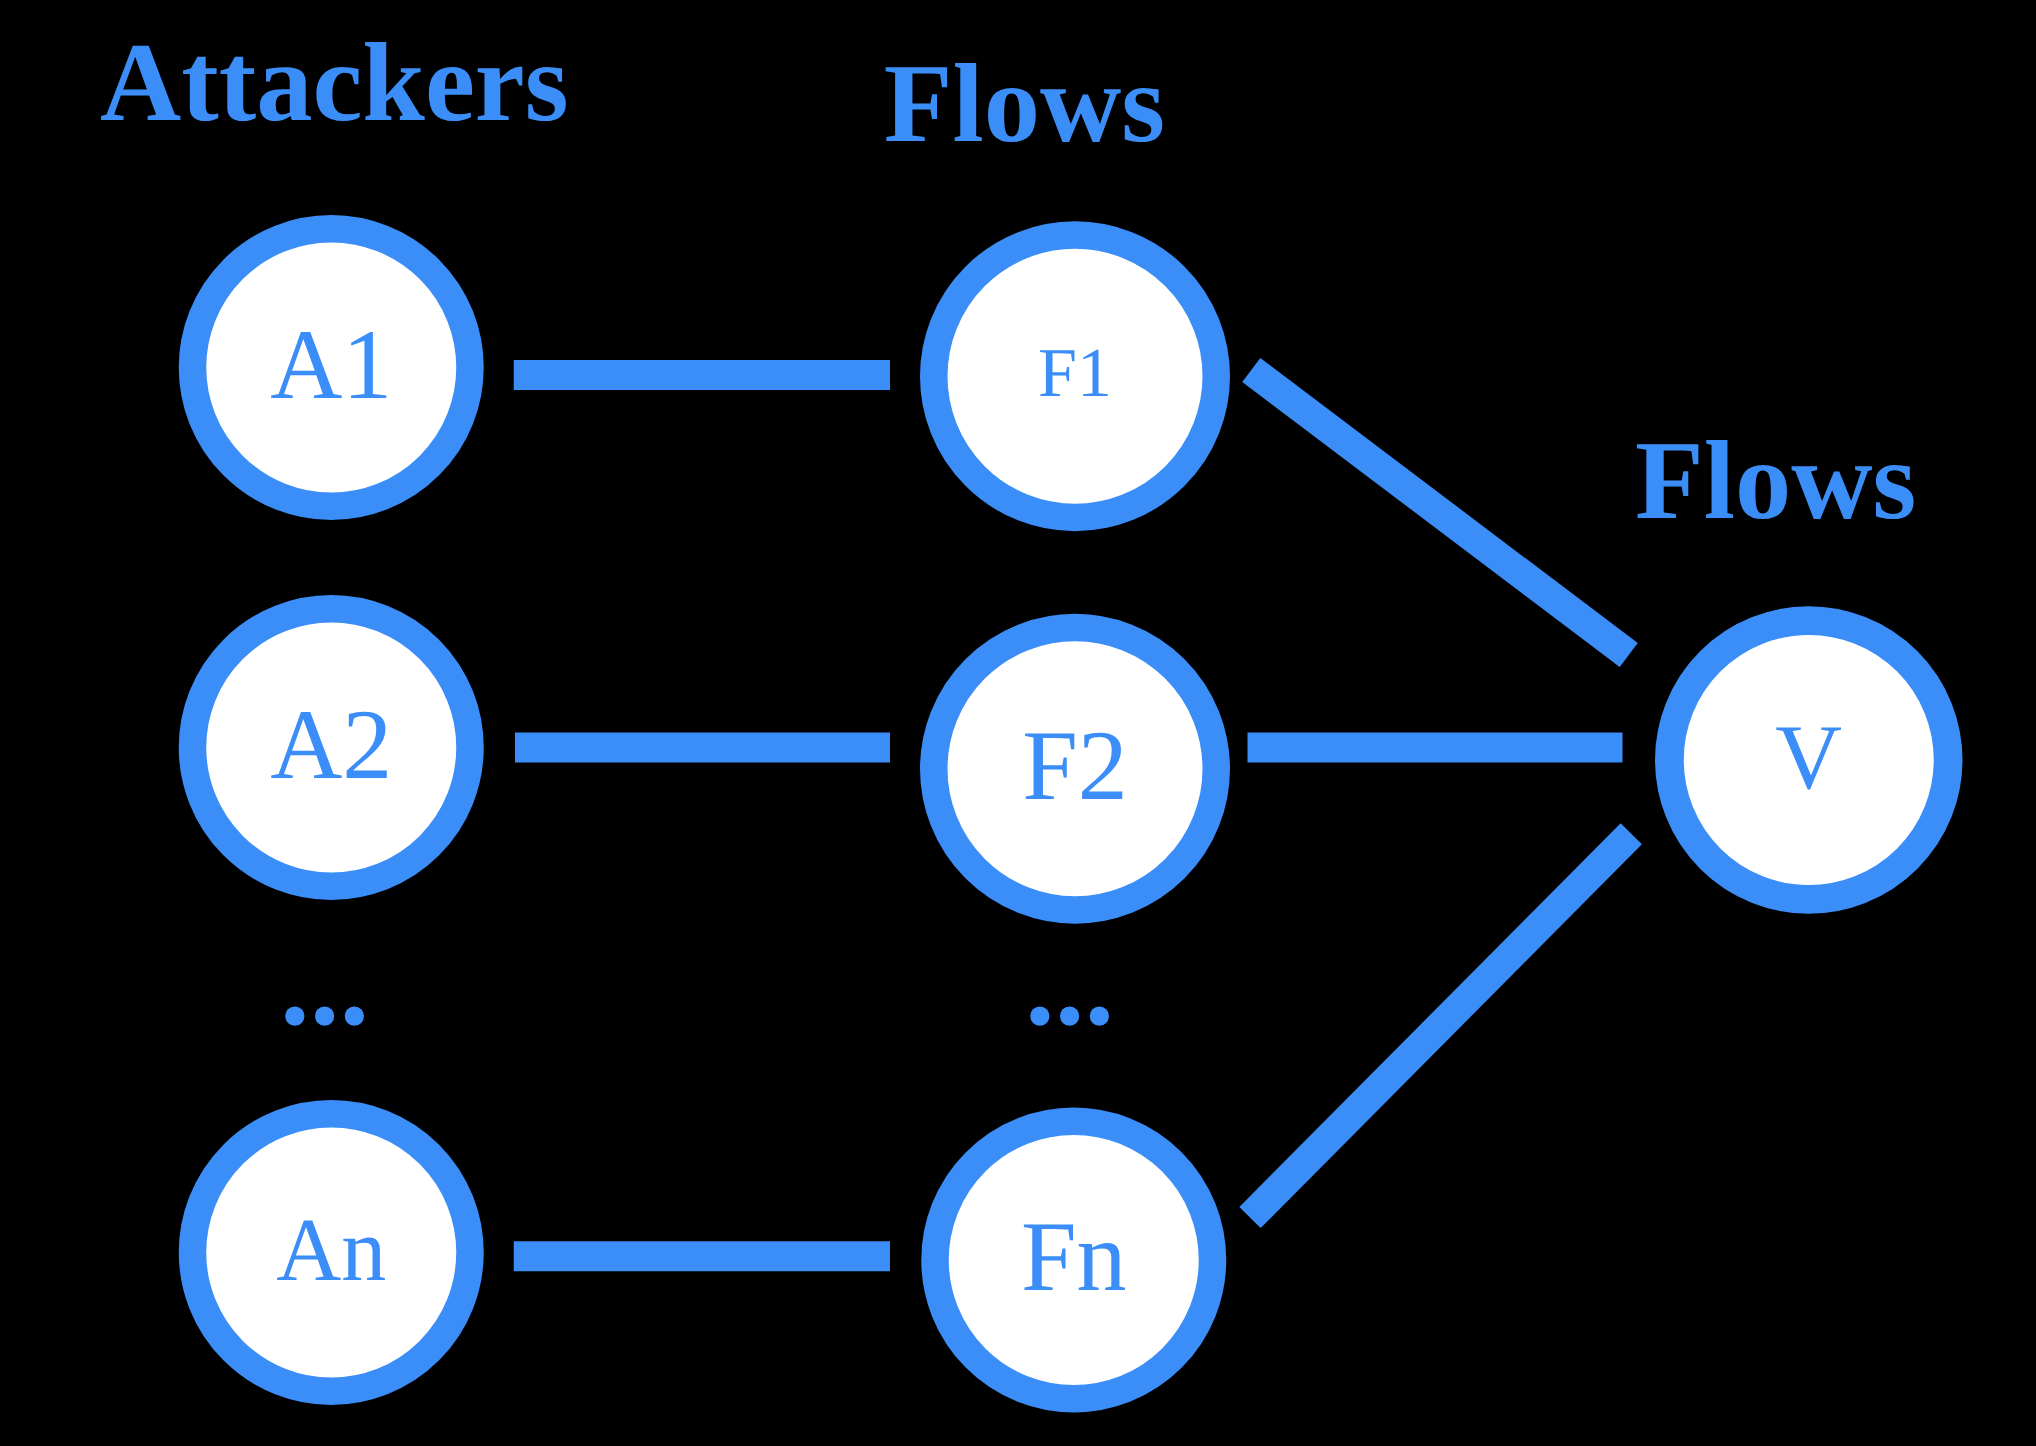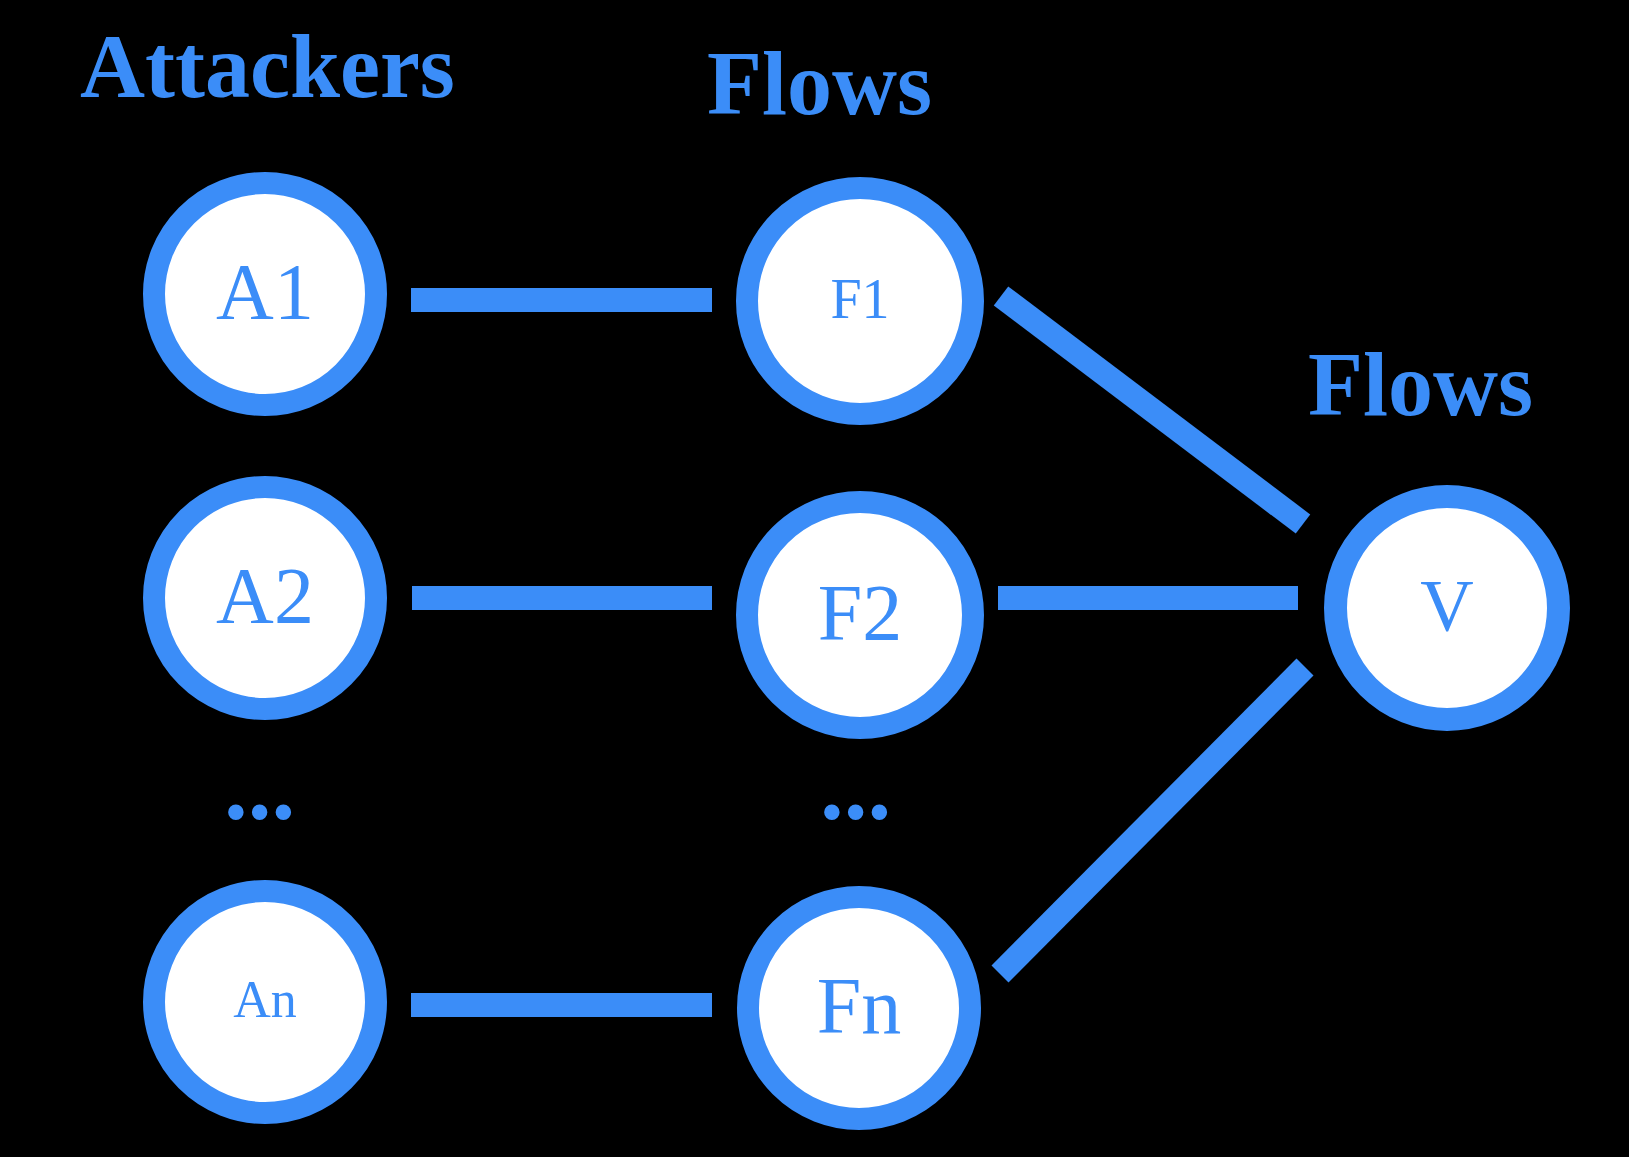--- a/index.html
+++ b/index.html
@@ -81,21 +81,21 @@
   <div class="ellipsis ellipsis-flows">...</div>
 
   <div id="nodes-layer">
       <div class="node" style="left: 143px; top: 172px; width: 244px; height: 244px; border-width: 22px;">
         <span class="node-label" style="font-size: 80px;">A1</span>
       </div>
       <div class="node" style="left: 143px; top: 476px; width: 244px; height: 244px; border-width: 22px;">
         <span class="node-label" style="font-size: 80px;">A2</span>
       </div>
       <div class="node" style="left: 143px; top: 880px; width: 244px; height: 244px; border-width: 22px;">
-        <span class="node-label" style="font-size: 52px;">An</span>
+        <span class="node-label" style="font-size: 72px;">An</span>
       </div>
       <div class="node" style="left: 736px; top: 177px; width: 248px; height: 248px; border-width: 22px;">
         <span class="node-label" style="font-size: 56px;">F1</span>
       </div>
       <div class="node" style="left: 736px; top: 491px; width: 248px; height: 248px; border-width: 22px;">
         <span class="node-label" style="font-size: 80px; text-align: center;">F2</span>
       </div>
       <div class="node" style="left: 737px; top: 886px; width: 244px; height: 244px; border-width: 22px;">
         <span class="node-label" style="font-size: 80px; text-align: right;">Fn</span>
       </div>

